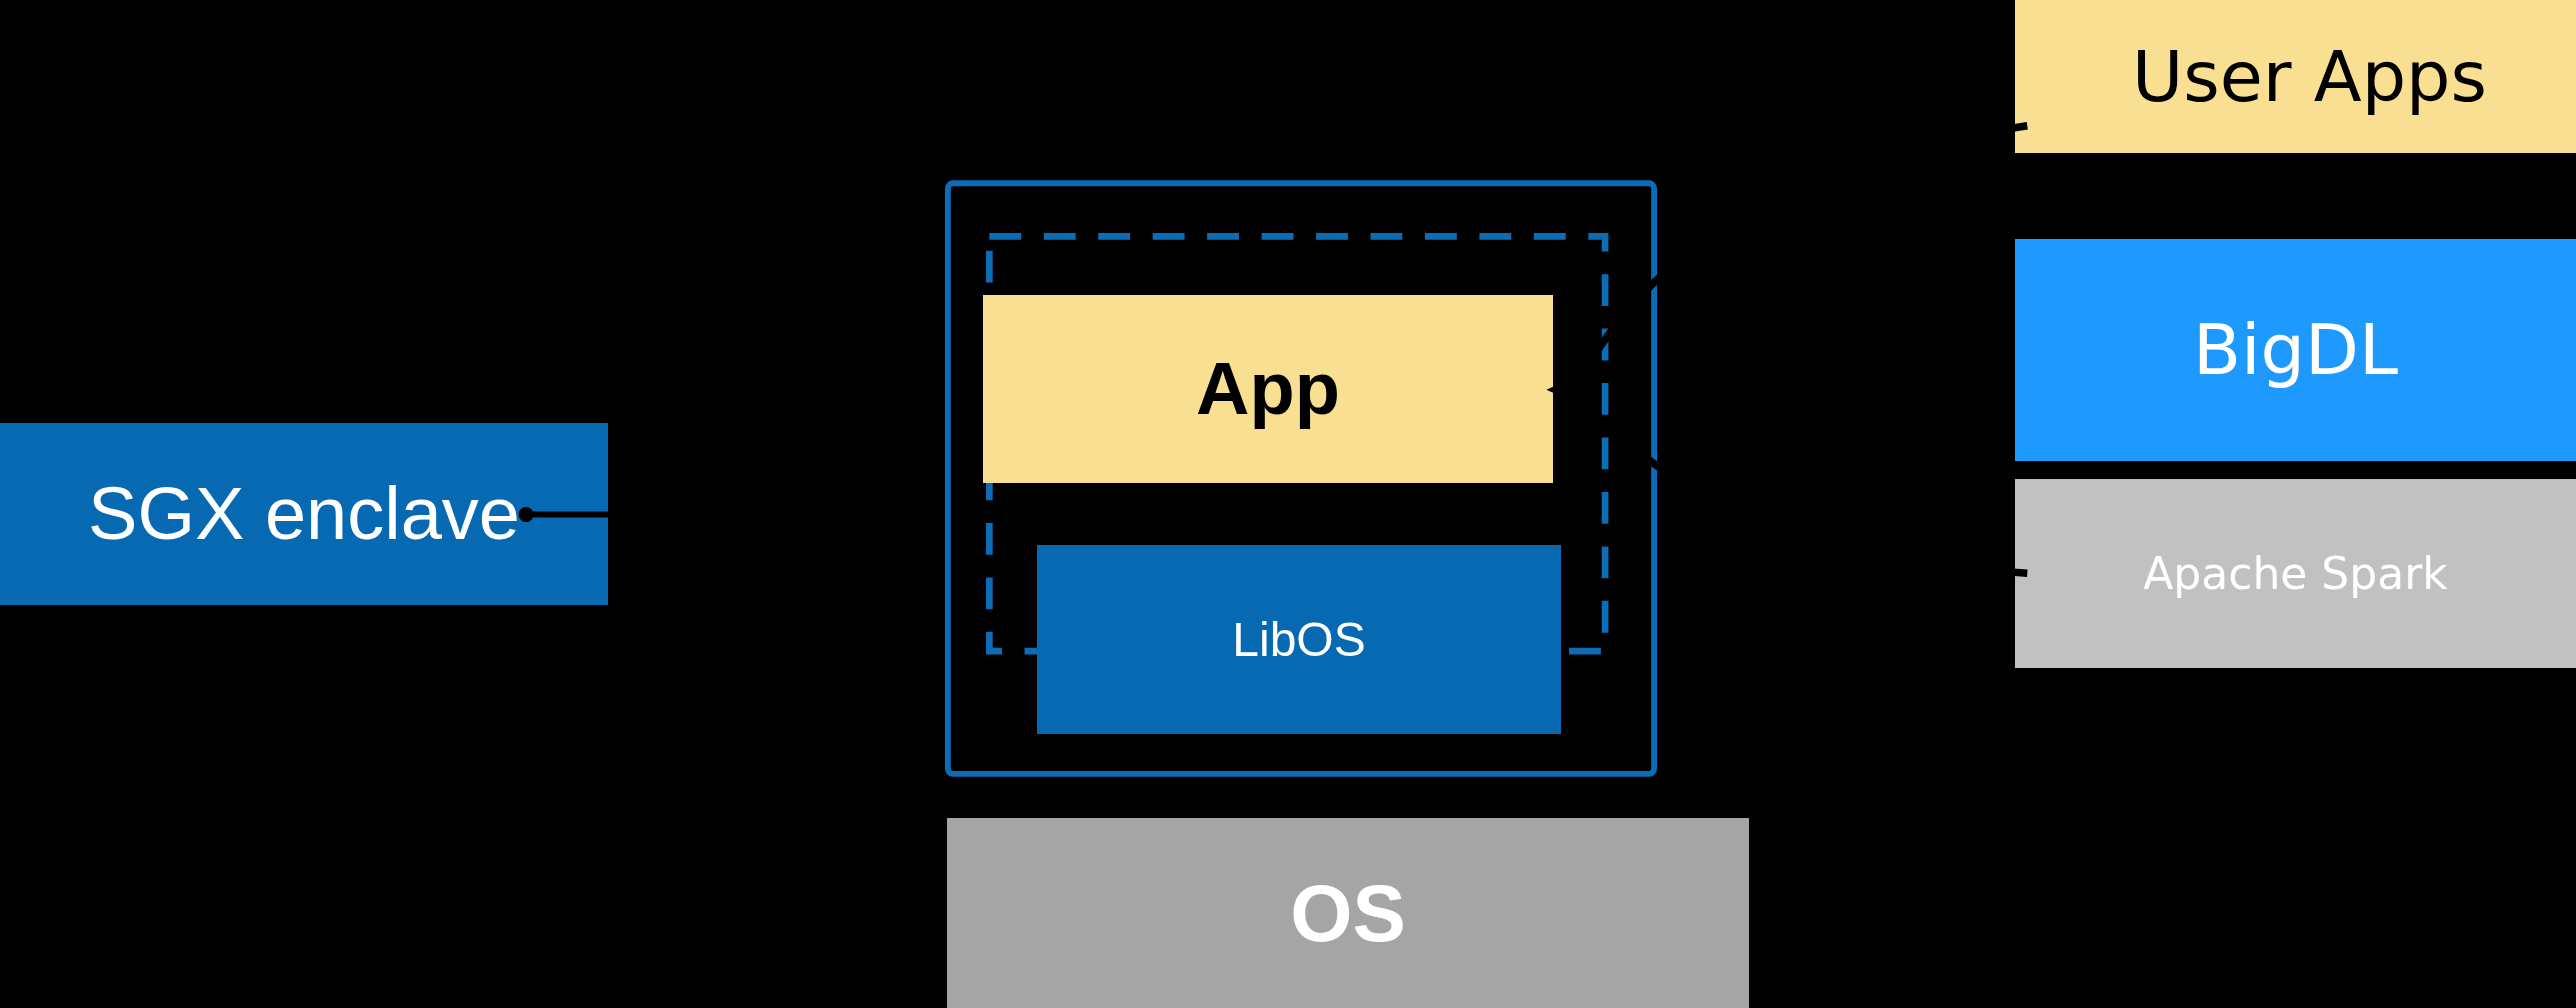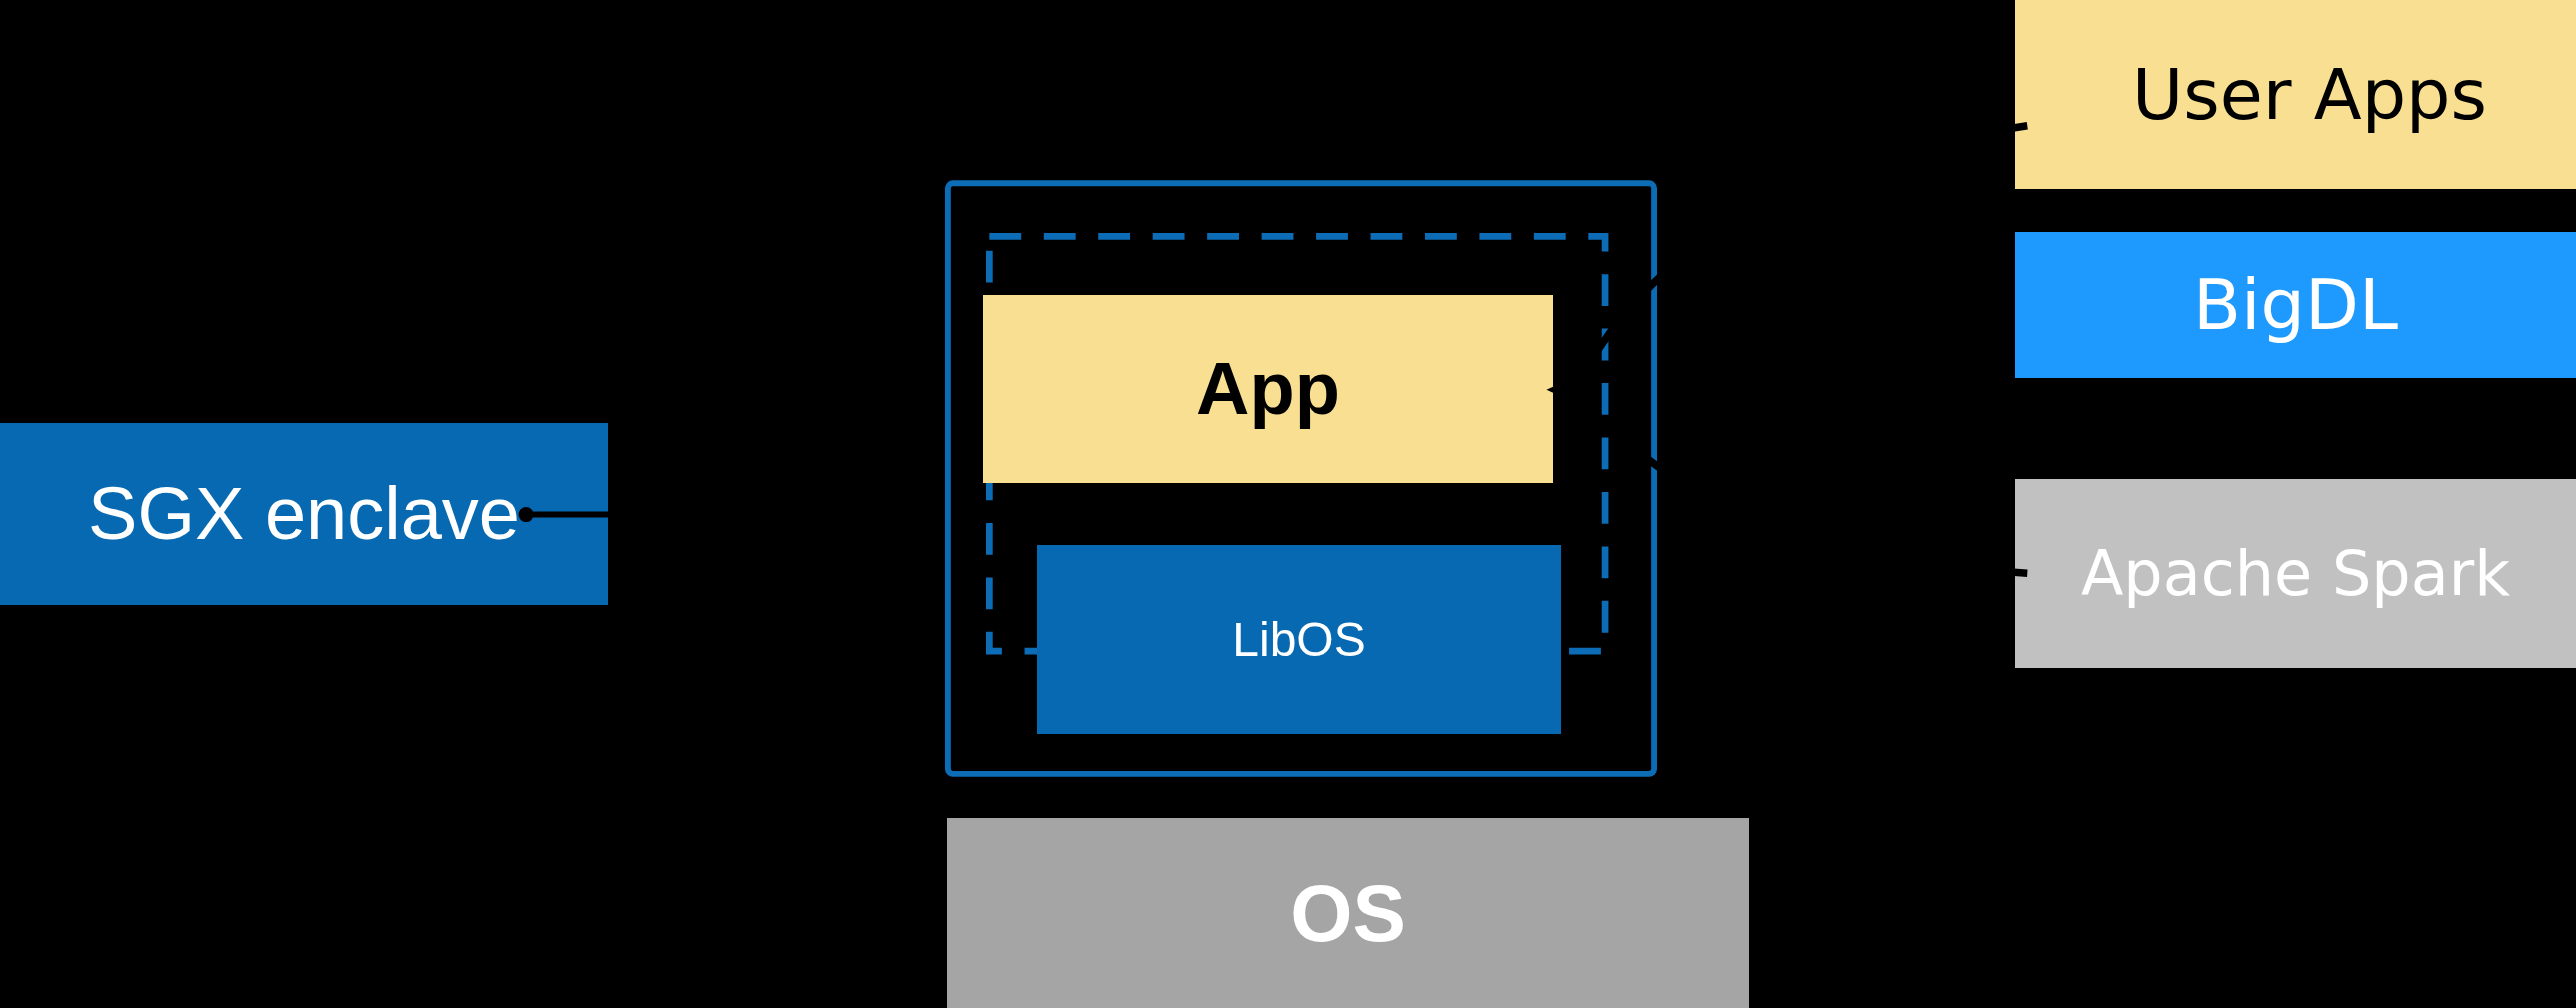--- a/index.html
+++ b/index.html
@@ -45,26 +45,26 @@
   .libos-box .label { color: var(--text-light); font-size: 48px; }
 
   .os-box {
     left: 947px; top: 818px; width: 802px; height: 191px;
     background: var(--os-gray);
   }
   .os-box .label { color: var(--text-light); font-size: 80px; font-weight: bold; }
 
   
   .stack-box { left: 2015px; width: 561px; font-family: "DejaVu Sans", sans-serif; }
-  .stack-user-apps { top: 0px;   height: 189px; background: var(--panel-yellow); padding-left: 28px; }
+  .stack-user-apps { top: 0px;   height: 153px; background: var(--panel-yellow); padding-left: 28px; }
   .stack-user-apps .label { color: var(--text-dark); font-size: 70px; }
-  .stack-bigdl     { top: 232px; height: 146px; background: var(--bigdl-blue); }
+  .stack-bigdl     { top: 239px; height: 222px; background: var(--bigdl-blue); }
   .stack-bigdl .label { color: var(--text-light); font-size: 70px; }
   .stack-spark     { top: 479px; height: 189px; background: var(--spark-gray); }
-  .stack-spark .label { color: var(--text-light); font-size: 62px; }
+  .stack-spark .label { color: var(--text-light); font-size: 44px; }
 
   
   svg.overlay {
     position: absolute;
     left: 0; top: 0;
     width: 2576px; height: 1009px;
     pointer-events: none;
   }
   .solid-border {
     fill: none;

